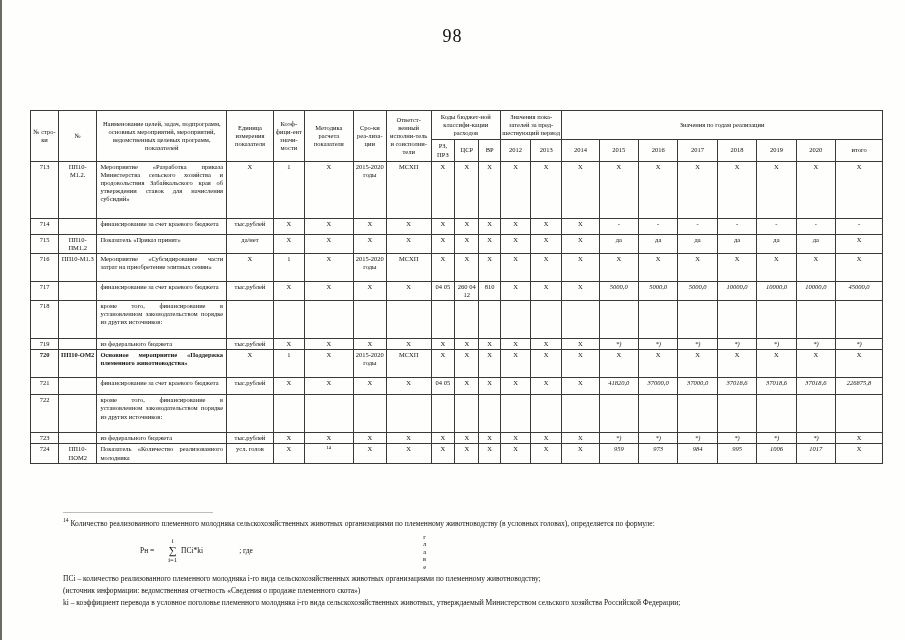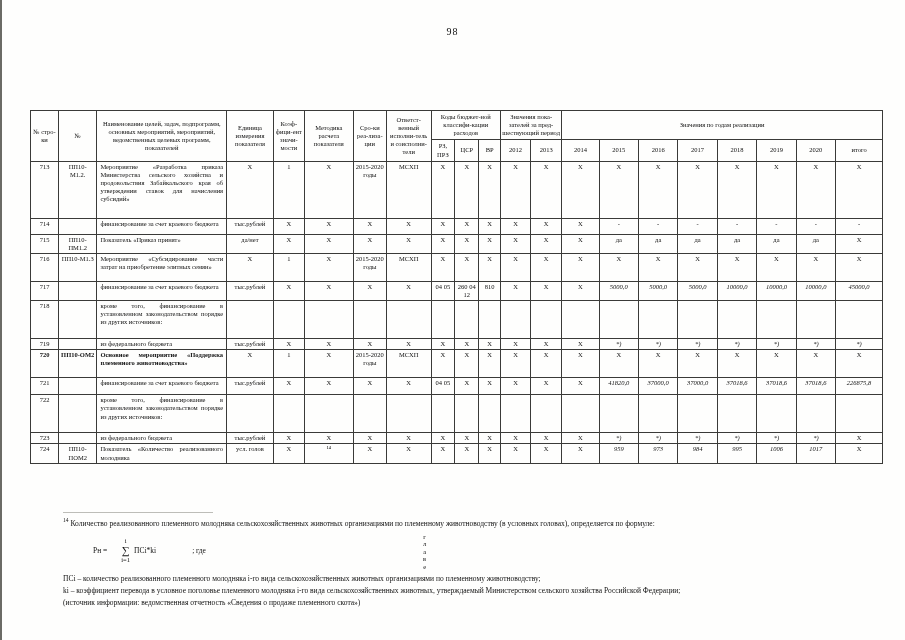--- a/index.html
+++ b/index.html
@@ -1,21 +1,21 @@
 <!DOCTYPE html>
 <html><head>
 <meta charset="utf-8">
 <style>
   html,body{margin:0;padding:0;background:#f2f2ef;}
   .page{
     position:relative;width:905px;height:640px;background:#fefefd;
     font-family:"Liberation Serif", serif;color:#111;overflow:hidden;
   }
   .page-edge{position:absolute;left:0;top:0;width:2px;height:640px;background:#6b6b66;}
-  .page-number{position:absolute;top:26px;left:0;width:100%;text-align:center;font-size:10px;letter-spacing:1px;}
+  .page-number{position:absolute;top:26px;left:0;width:100%;text-align:center;font-size:18px;letter-spacing:1px;}
   table.ptable{
     position:absolute;left:30px;top:110px;width:853px;
     border-collapse:collapse;table-layout:fixed;font-size:6.5px;line-height:1.25;
   }
   .ptable th,.ptable td{
     border:1px solid #3a3a38;padding:1px 2px;vertical-align:top;text-align:center;
     overflow:hidden;word-wrap:break-word;
   }
   .ptable thead th{font-weight:normal;vertical-align:middle;padding:2px 1px;}
   .ptable td.name-cell{text-align:justify;padding-left:3px;padding-right:3px;}
@@ -30,21 +30,21 @@
   tbody tr:nth-child(7){height:11px;}
   tbody tr:nth-child(8){height:28px;}
   tbody tr:nth-child(9){height:17px;}
   tbody tr:nth-child(10){height:38px;}
   tbody tr:nth-child(11){height:11px;}
   tbody tr:nth-child(12){height:20px;}
   .footnote{position:absolute;left:63px;top:512px;width:812px;font-size:7.5px;line-height:1.35;}
   .fn-sep{width:150px;height:1px;background:#bdbdb8;margin-bottom:4px;}
   .fn-intro sup{font-size:5.5px;}
   .formula{position:relative;margin:7px 0 8px 30px;display:flex;align-items:center;height:30px;}
-  .f-lhs{margin-right:14px;}
+  .f-lhs{margin-right:14px;margin-left:47px;}
   .sig-stack{display:flex;flex-direction:column;align-items:center;line-height:1;}
   .sig-up,.sig-lo{font-size:6.5px;}
   .sig-sym{font-size:11px;margin:1px 0;}
   .f-body{margin-left:4px;align-self:center;font-family:Liberation Serif, serif;}
   .f-where{margin-left:36px;}
   .vert-letters{position:absolute;left:330px;top:-3px;display:flex;flex-direction:column;
     font-size:6.5px;line-height:1.15;align-items:center;}
   .fn-lines div{margin-top:2px;}
 </style>
 </head>
@@ -405,17 +405,17 @@
         <span>г</span>
         <span>л</span>
         <span>а</span>
         <span>в</span>
         <span>е</span>
       </span>
     </div>
 
     <div class="fn-lines">
       <div>ПСi – количество реализованного племенного молодняка i-го вида сельскохозяйственных животных  организациями по племенному животноводству;</div>
+      <div>(источник информации: ведомственная отчетность «Сведения о продаже племенного скота»)</div>
       <div>ki – коэффициент перевода в условное поголовье племенного молодняка i-го вида сельскохозяйственных животных, утверждаемый Министерством сельского хозяйства Российской Федерации;</div>
-      <div>(источник информации: ведомственная отчетность «Сведения о продаже племенного скота»)</div>
     </div>
   </div>
 </div>
 
 </body></html>

